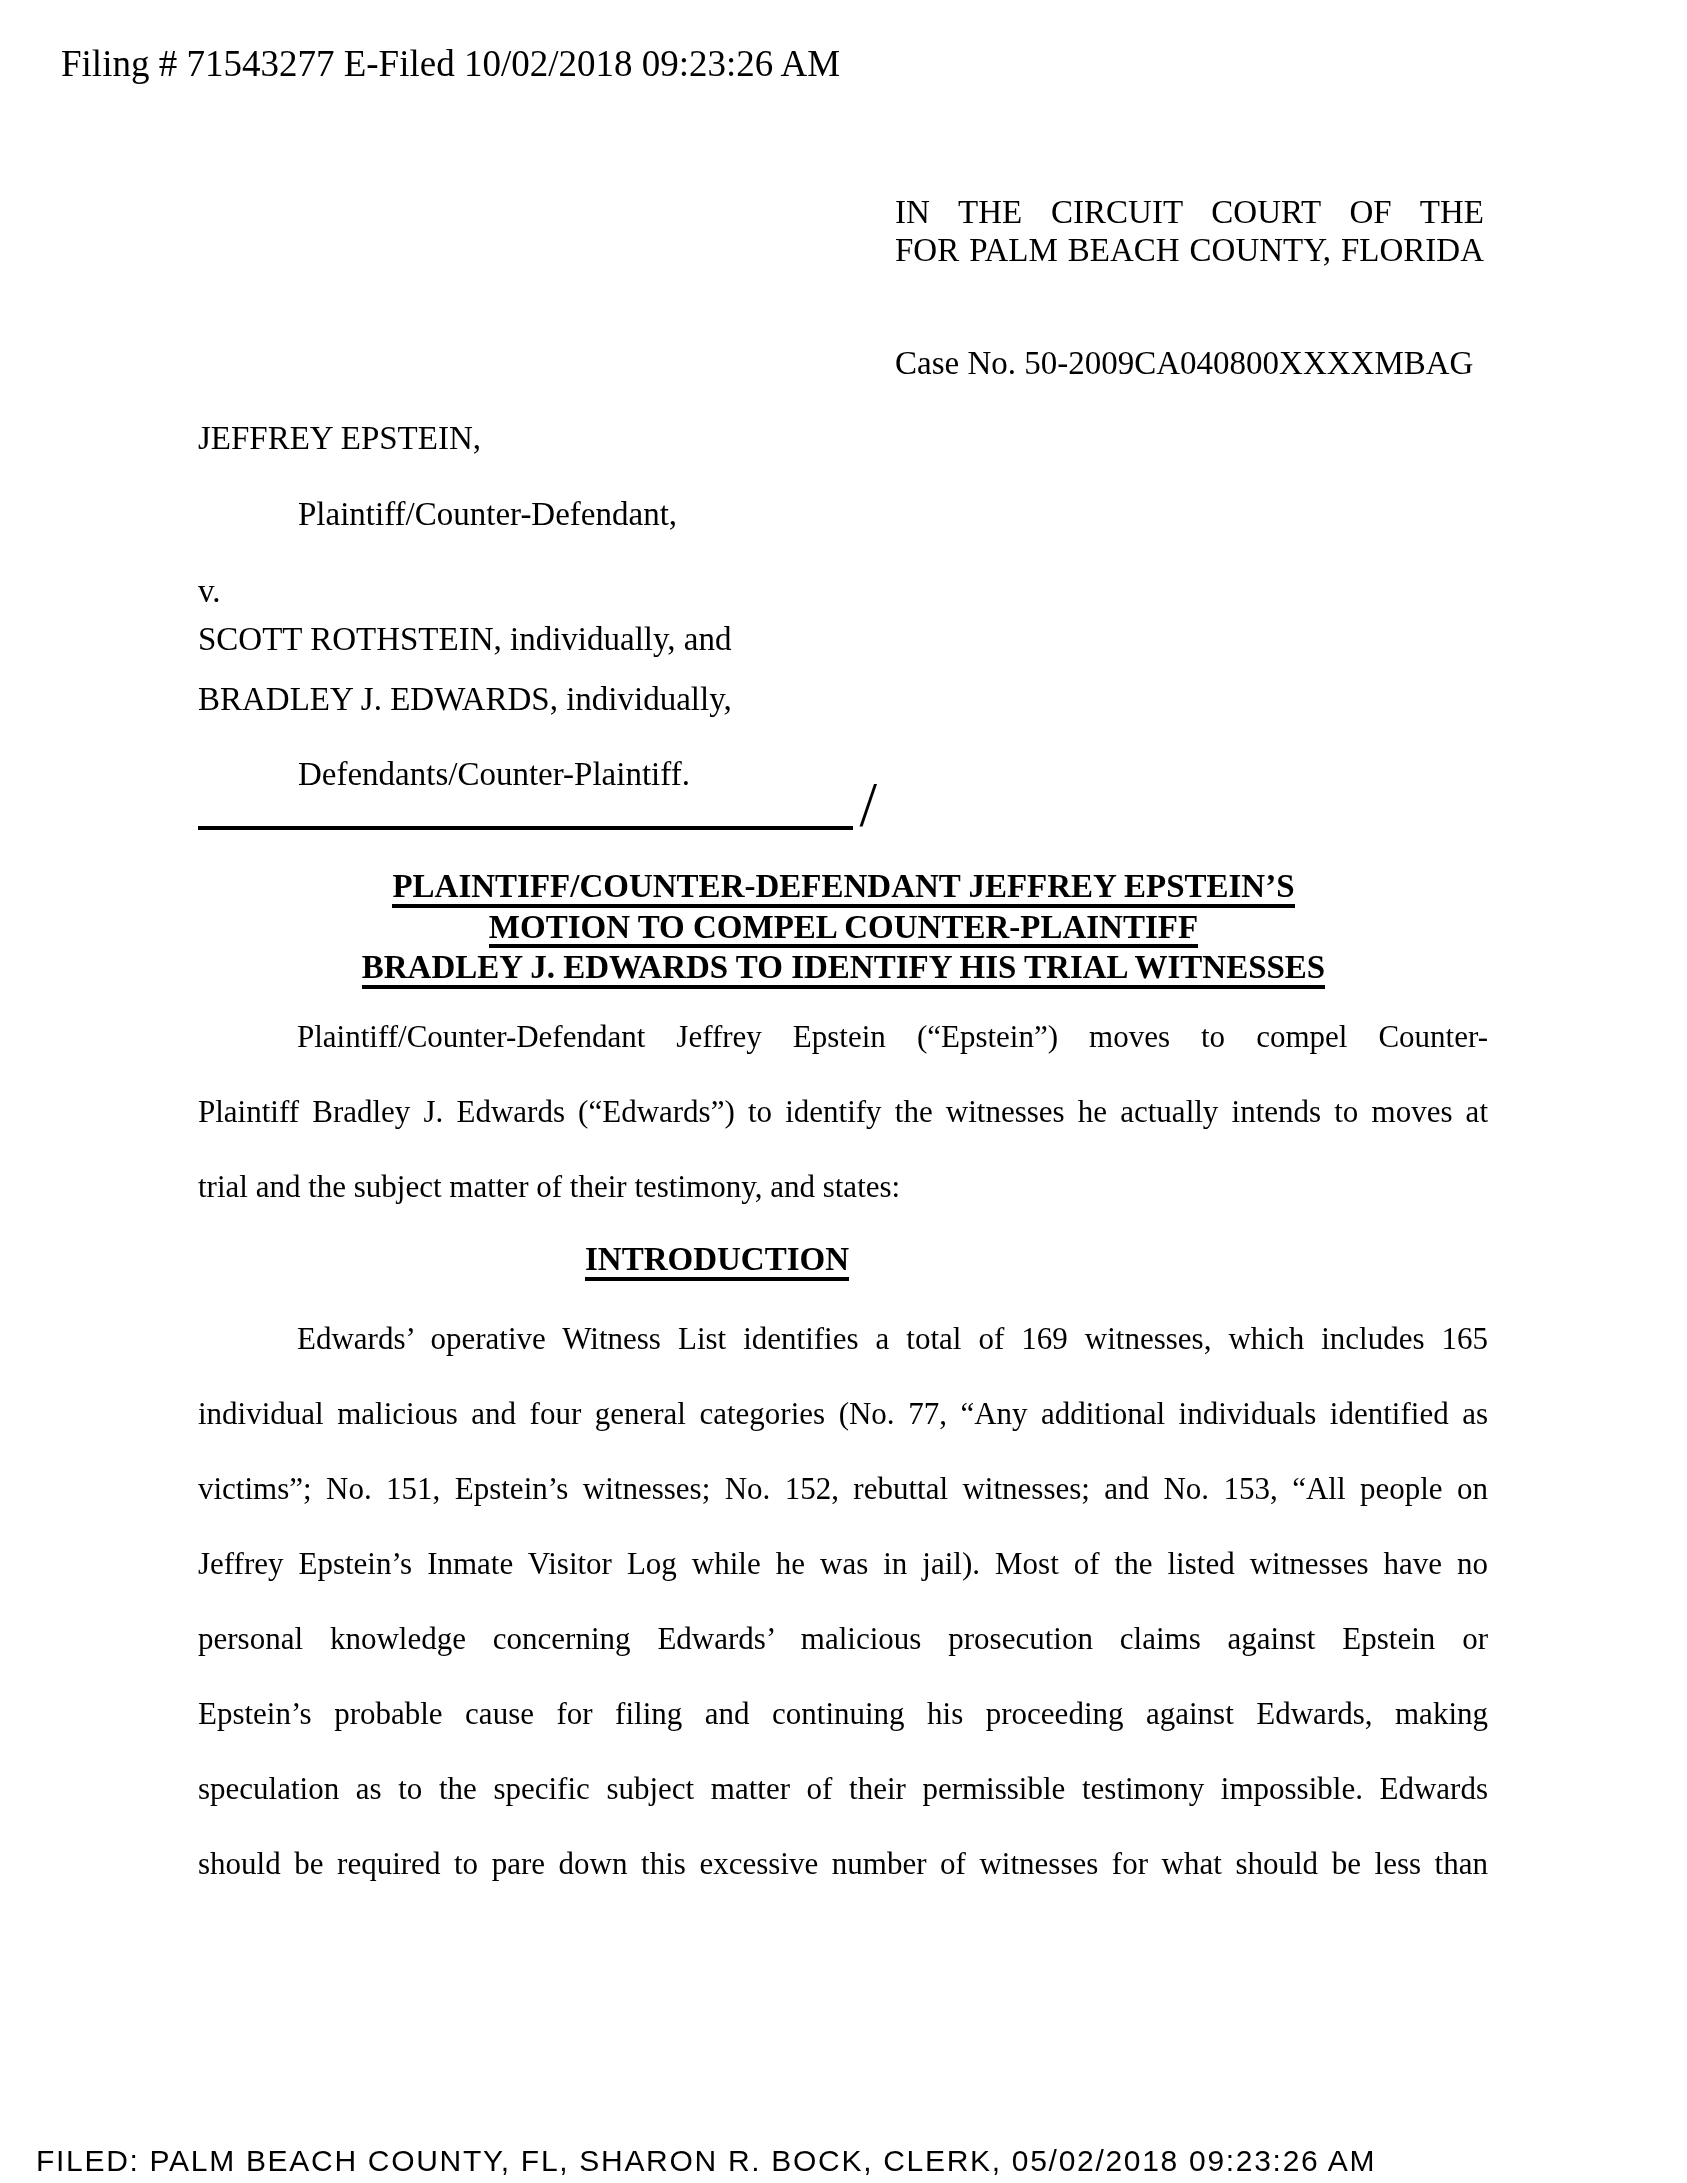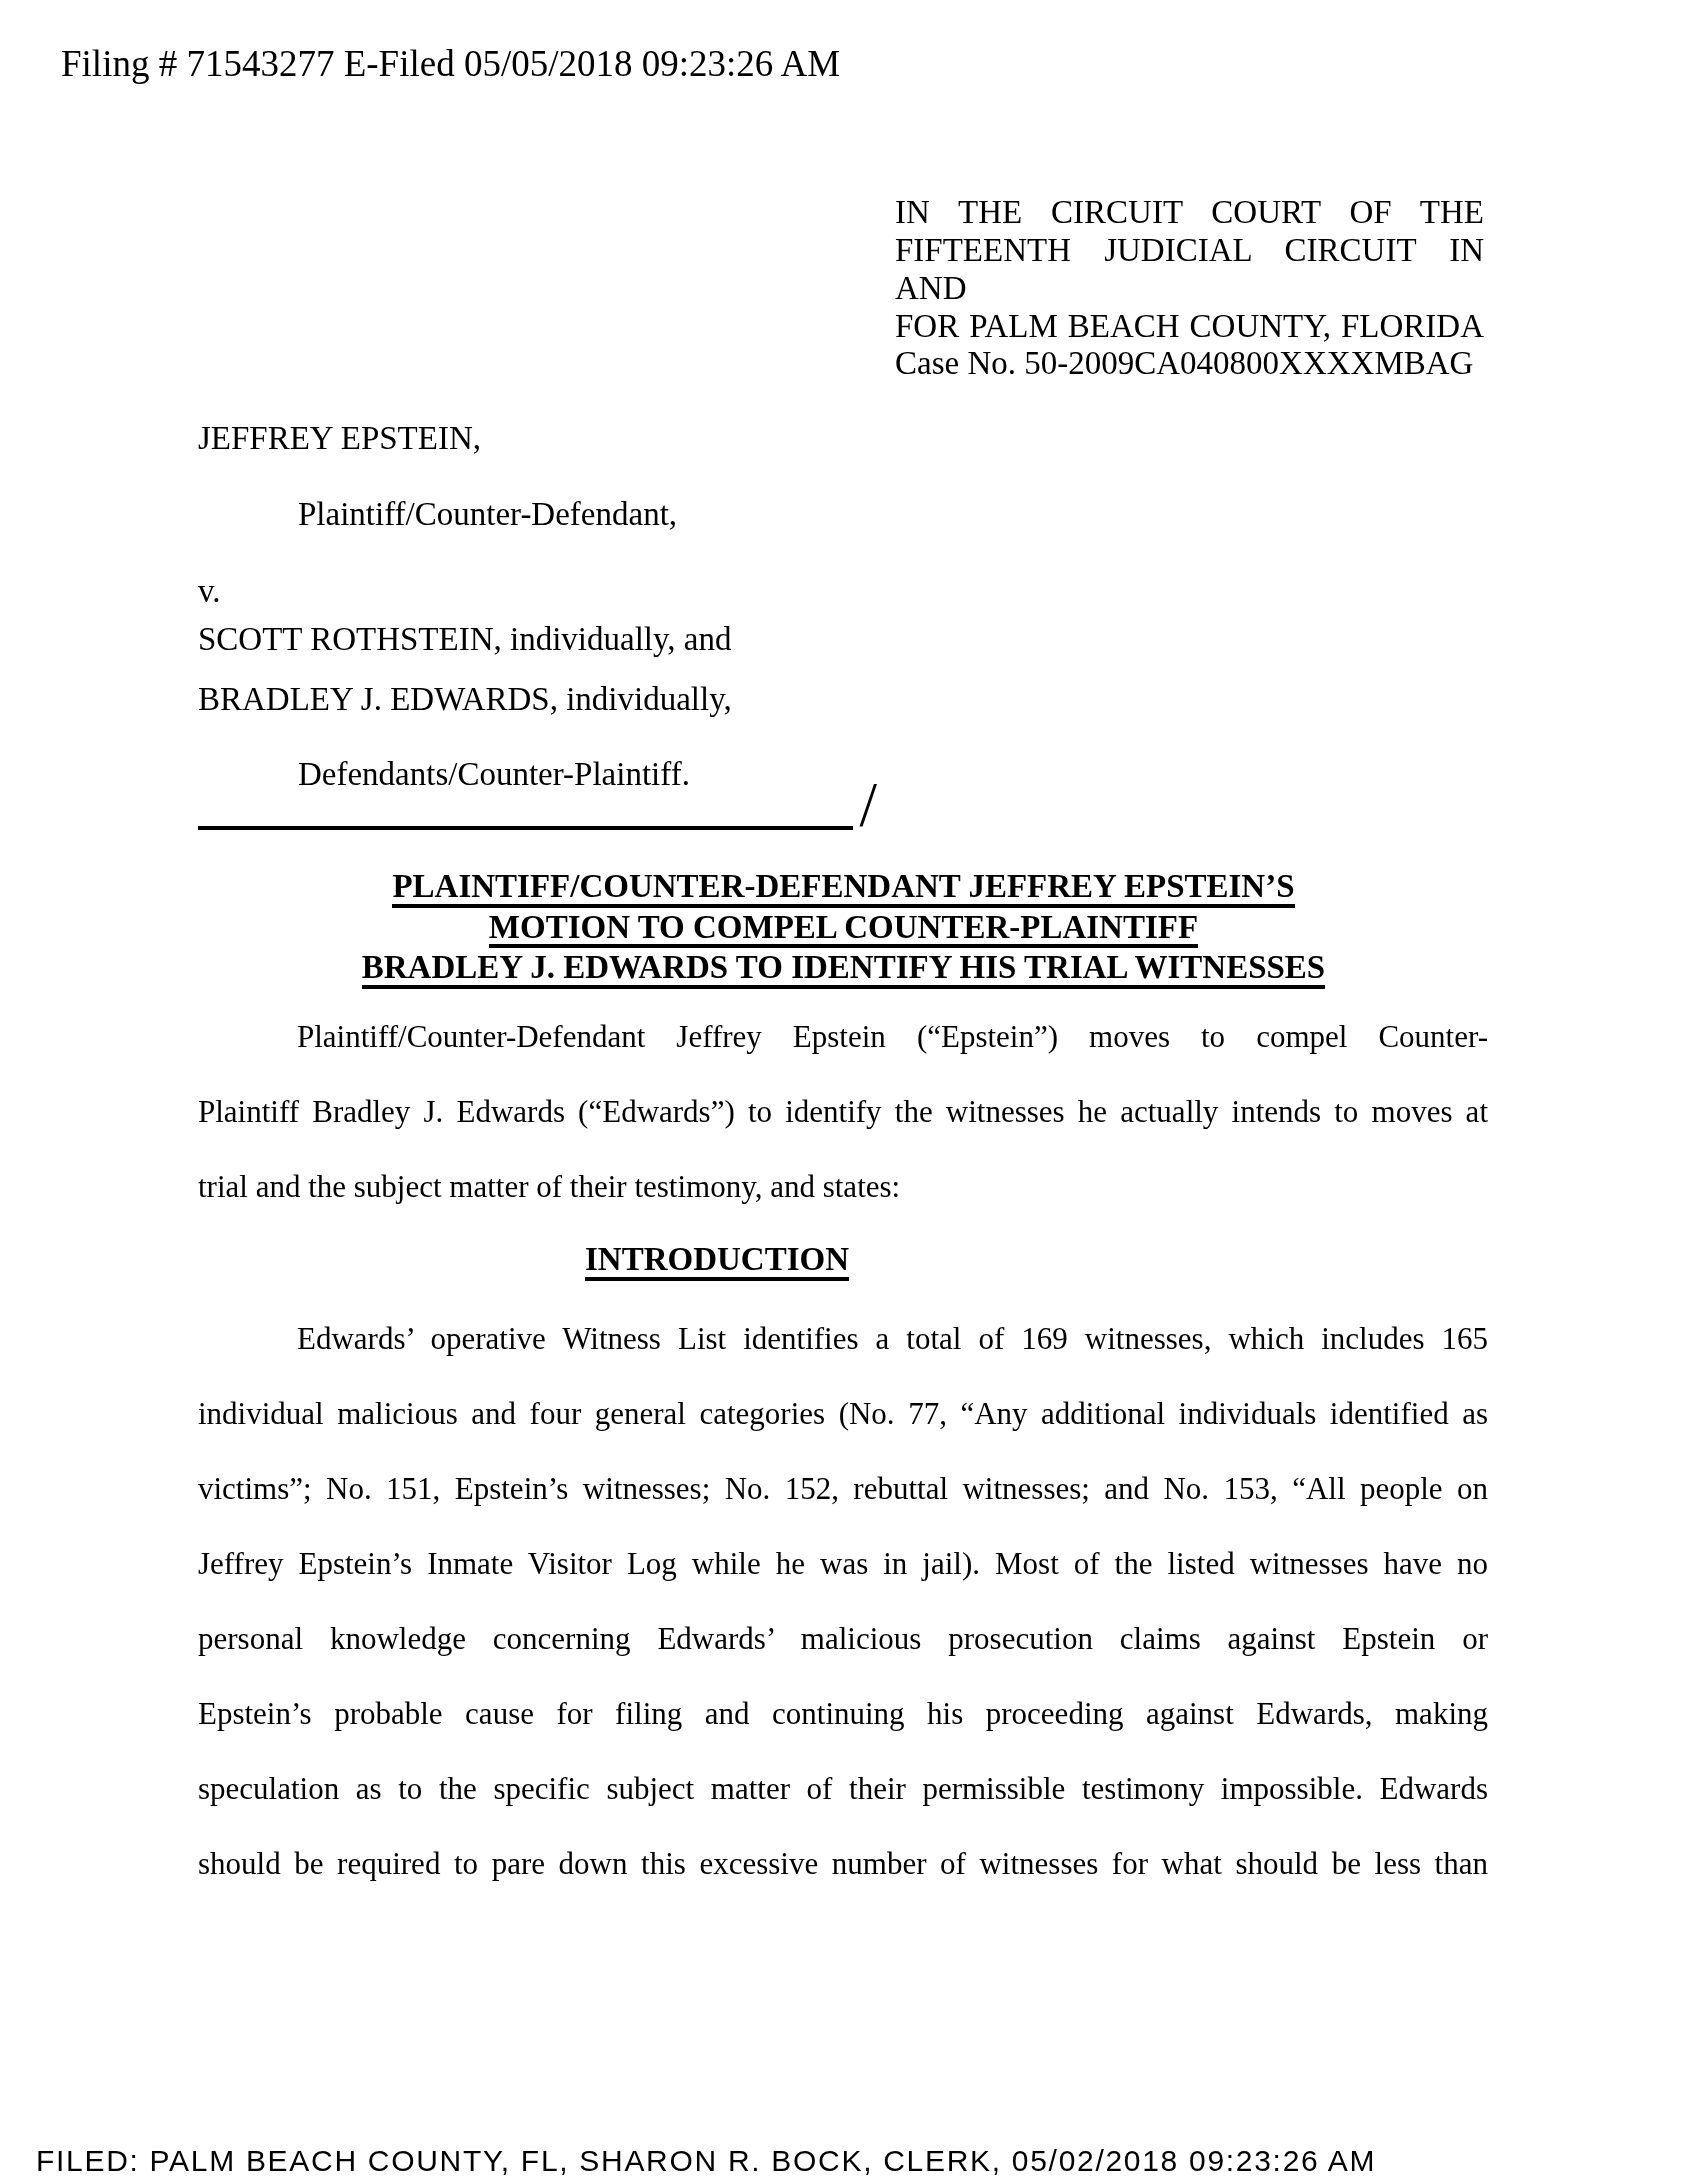--- a/index.html
+++ b/index.html
@@ -97,25 +97,24 @@
     letter-spacing: 1.7px;
     white-space: nowrap;
     margin-left: 32px;
   }
 </style>
 </head>
 <body>
 
 <div class="page">
 
-  <div class="abs filing-header">Filing # 71543277 E-Filed 05/05/2018 09:23:26 AM</div>
+  <div class="abs filing-header">Filing # 71543277 E-Filed 10/02/2018 09:23:26 AM</div>
 
   <div class="abs court-block">
     <div class="cline">IN THE CIRCUIT COURT OF THE</div>
-    <div class="cline">FIFTEENTH JUDICIAL CIRCUIT IN AND</div>
     <div class="cline">FOR PALM BEACH COUNTY, FLORIDA</div>
   </div>
 
   <div class="abs case-no">Case No. 50-2009CA040800XXXXMBAG</div>
 
   <div class="abs cap cap-plaintiff">JEFFREY EPSTEIN,</div>
 
   <div class="abs cap cap-plaintiff-role">Plaintiff/Counter-Defendant,</div>
 
   <div class="abs cap cap-versus">v.</div>

